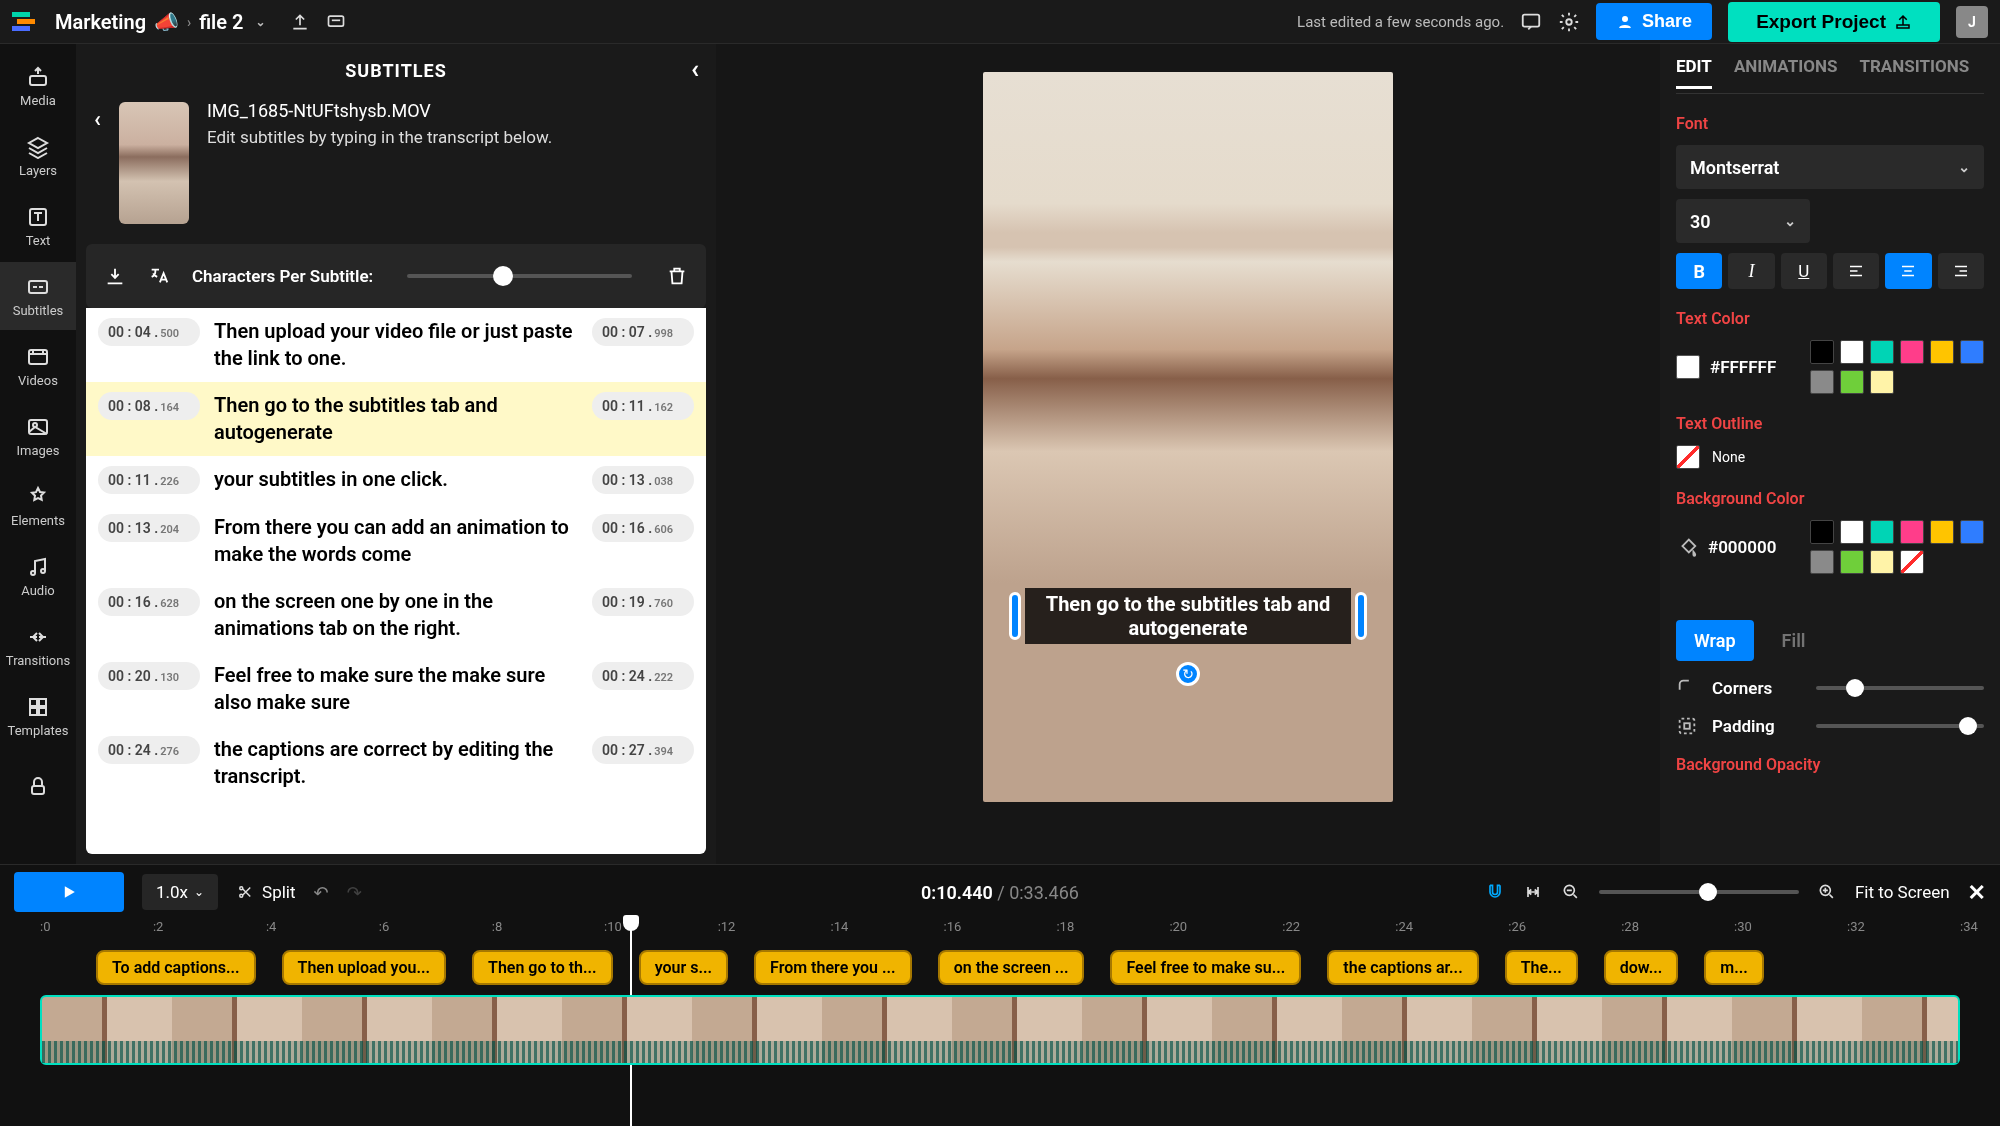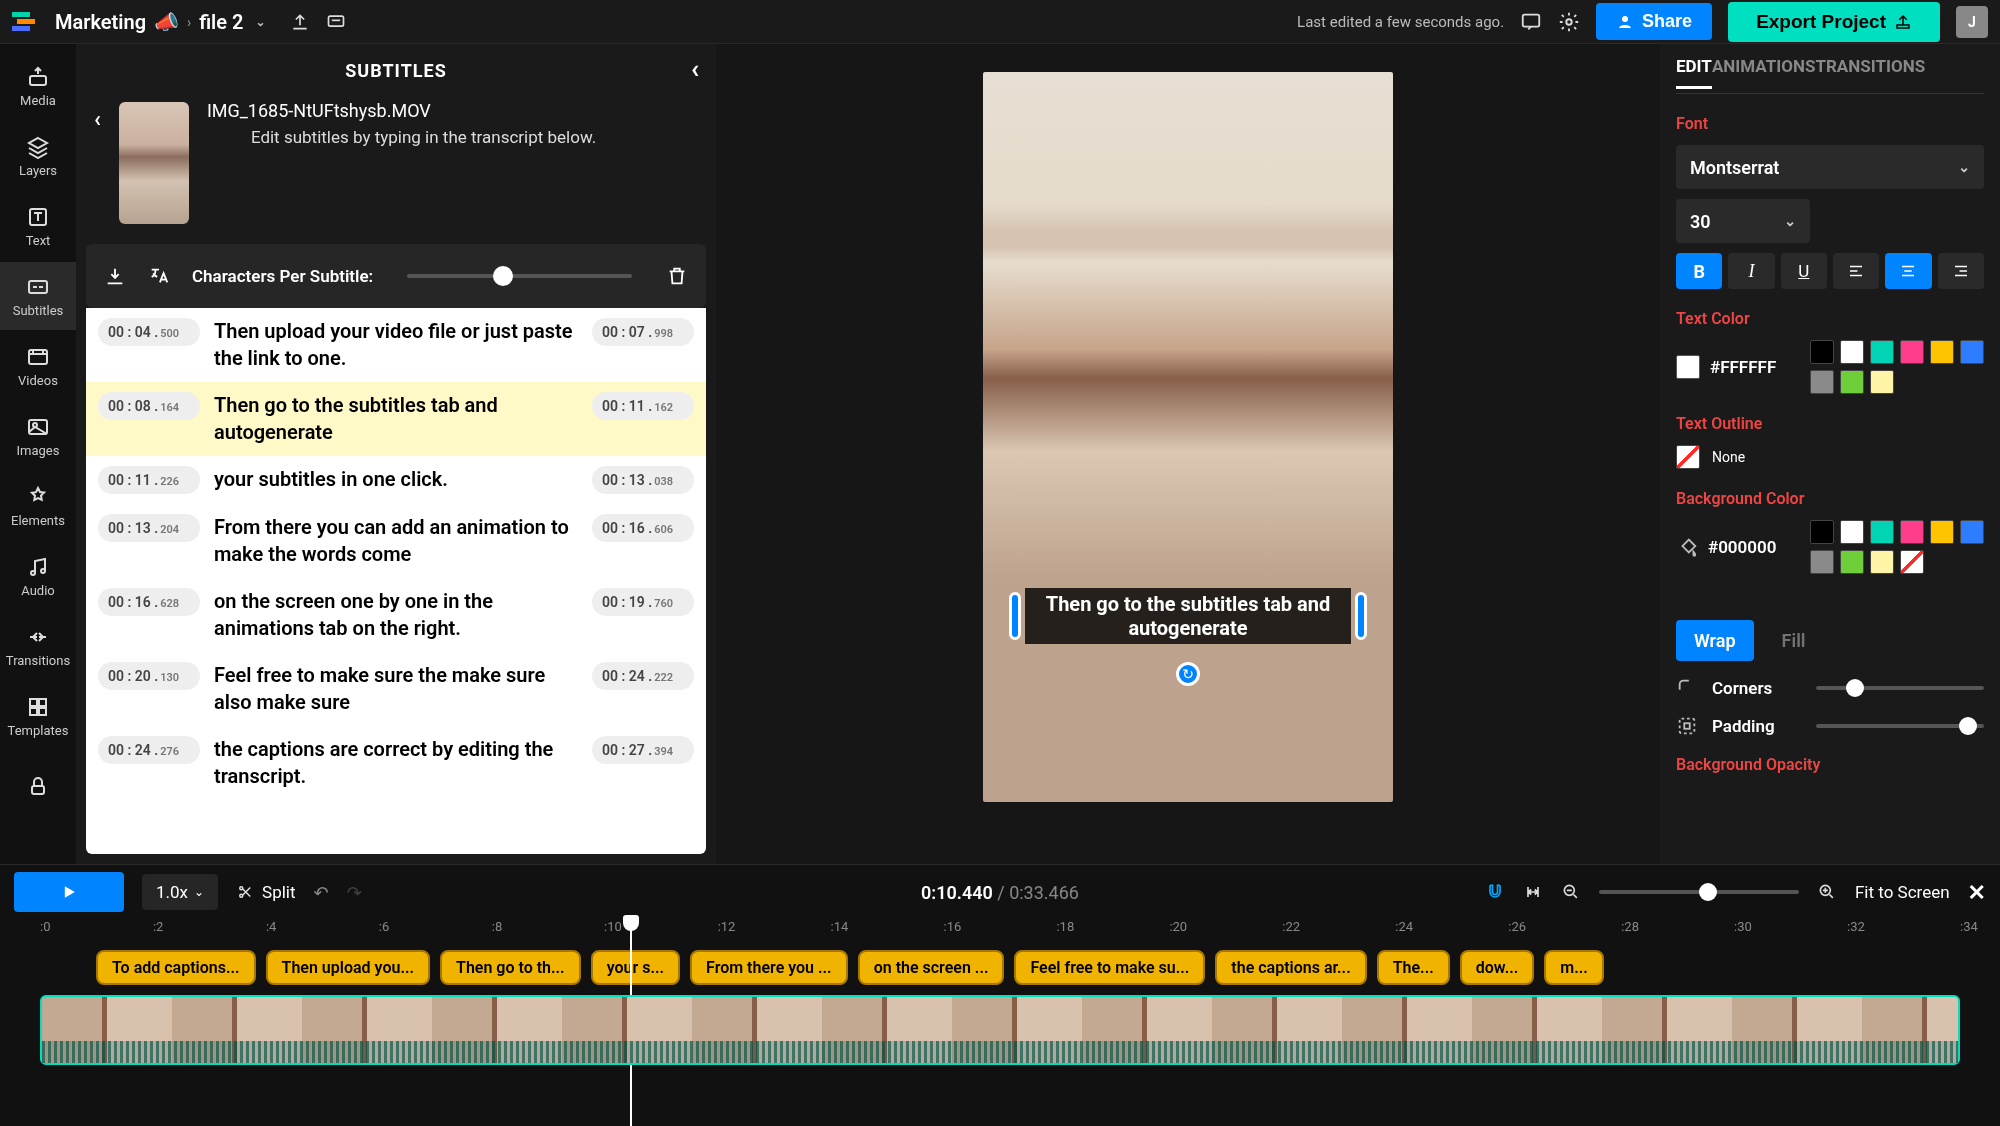--- a/index.html
+++ b/index.html
@@ -31,21 +31,21 @@
 .rail-item svg { stroke: #ddd; fill: none; stroke-width: 2; width: 24px; height: 24px; }
 
 .left-panel { width: 640px; background: #1a1a1a; display: flex; flex-direction: column; }
 .panel-header { height: 52px; display: flex; align-items: center; justify-content: center; position: relative; font-size: 18px; font-weight: 700; letter-spacing: 1px; }
 .panel-header .collapse-chev { position: absolute; right: 16px; top: 10px; font-size: 26px; font-weight: 700; color: #fff; cursor: pointer; }
 .clip-row { display: flex; gap: 18px; padding: 6px 18px 16px 18px; position: relative; }
 .clip-row .back-chev { font-size: 22px; font-weight: 700; margin-top: 4px; cursor: pointer; }
 .clip-thumb { width: 70px; height: 122px; background: linear-gradient(180deg,#d8c6b6 0%,#cbb0a0 35%,#8b6d5e 45%,#d3c2b1 65%,#b6a291 100%); border-radius: 6px; }
 .clip-info { display: flex; flex-direction: column; gap: 6px; margin-top: -2px; }
 .clip-name { font-size: 18px; font-weight: 400; }
-.clip-desc { font-size: 17px; color: #ddd; margin-left: 44px; }
+.clip-desc { font-size: 17px; color: #ddd; }
 
 .controls-row { background: #262626; margin: 4px 10px 0 10px; border-radius: 6px; height: 64px; display: flex; align-items: center; padding: 0 18px; gap: 22px; }
 .controls-row svg { stroke: #fff; fill: none; stroke-width: 2; width: 22px; height: 22px; }
 .cps-label { font-size: 17px; font-weight: 600; }
 .cps-slider-track { flex: 1; height: 4px; background: #555; border-radius: 2px; position: relative; margin: 0 12px; }
 .cps-slider-thumb { position: absolute; left: 38%; top: -8px; width: 20px; height: 20px; background: #fff; border-radius: 50%; }
 
 .subtitle-list { background: #fff; color: #000; margin: 0 10px 10px 10px; border-radius: 0 0 6px 6px; flex: 1; overflow: hidden; }
 .sub-row { display: flex; align-items: flex-start; gap: 14px; padding: 10px 12px; }
 .sub-row.active { background: #fff9c8; }
@@ -55,21 +55,21 @@
 .sub-row .end { margin-left: auto; }
 
 .preview { flex: 1; background: #161616; display: flex; align-items: flex-start; justify-content: center; padding-top: 28px; }
 .preview-canvas { width: 410px; height: 730px; background: linear-gradient(180deg,#e7dfd3 0%, #e5dbcc 18%, #d6c3b1 22%, #d6c3b1 24%, #e6ddcf 26%, #c6a48a 38%, #875f49 42%, #dbc7b3 52%, #bda28d 70%, #bda28d 100%); position: relative; border-radius: 2px; }
 .caption-wrap { position: absolute; left: 26px; right: 26px; bottom: 158px; display: flex; align-items: center; }
 .caption-handle { width: 12px; height: 48px; background: #0084ff; border-radius: 6px; border: 3px solid #fff; }
 .caption-text { flex: 1; text-align: center; padding: 4px 6px; font-size: 20px; font-weight: 700; line-height: 1.2; background: rgba(0,0,0,.8); color: #fff; margin: 0 4px; }
 .rotate-handle { position: absolute; bottom: 116px; left: 50%; transform: translateX(-50%); width: 24px; height: 24px; background: #0084ff; border: 3px solid #fff; border-radius: 50%; color: #fff; display: flex; align-items: center; justify-content: center; font-size: 14px; }
 
 .right-panel { width: 340px; background: #1a1a1a; padding: 12px 16px; overflow: hidden; }
-.tabs { display: flex; font-size: 17px; font-weight: 700; color: #888; border-bottom: 1px solid #333; height: 38px; align-items: flex-start; }
+.tabs { display: flex; gap: 22px; font-size: 17px; font-weight: 700; color: #888; border-bottom: 1px solid #333; height: 38px; align-items: flex-start; }
 .tabs .tab.active { color: #fff; border-bottom: 3px solid #fff; padding-bottom: 10px; }
 .tabs .tab { cursor: pointer; padding-bottom: 10px; }
 .section-label { font-size: 16px; font-weight: 600; color: #ef4444; margin: 20px 0 12px; }
 .select { background: #2a2a2a; border-radius: 4px; height: 44px; display: flex; align-items: center; padding: 0 14px; font-size: 18px; font-weight: 600; justify-content: space-between; cursor: pointer; }
 .select .chev { font-size: 14px; color: #ccc; }
 .size-select { width: 134px; }
 .tfmt-row { display: flex; gap: 6px; margin-top: 10px; }
 .tfmt-btn { flex: 1; height: 36px; background: #2a2a2a; border-radius: 4px; display: flex; align-items: center; justify-content: center; cursor: pointer; }
 .tfmt-btn.active { background: #0084ff; }
 .tfmt-btn svg { stroke: #fff; fill: #fff; width: 18px; height: 18px; }
@@ -105,21 +105,21 @@
 .zoom-track { width: 200px; height: 4px; background: #555; border-radius: 2px; position: relative; }
 .zoom-thumb { position: absolute; left: 50%; top: -7px; width: 18px; height: 18px; background: #fff; border-radius: 50%; }
 .fit-btn { font-size: 17px; cursor: pointer; }
 .close-x { font-size: 22px; font-weight: 700; cursor: pointer; }
 
 .ruler { height: 26px; display: flex; padding-left: 40px; position: relative; }
 .ruler .tick { font-size: 13px; color: #888; position: absolute; }
 .playhead-line { position: absolute; top: 0; bottom: -186px; width: 2px; background: #fff; }
 .playhead-head { position: absolute; top: -4px; left: -7px; width: 16px; height: 16px; background: #fff; border-radius: 3px 3px 8px 8px; }
 
-.chips-row { display: flex; gap: 10px; padding: 4px 40px 4px 96px; height: 44px; align-items: center; }
+.chips-row { display: flex; gap: 26px; padding: 4px 40px 4px 96px; height: 44px; align-items: center; }
 .chip { background: #f0b400; color: #000; font-size: 16px; font-weight: 600; padding: 6px 14px; border-radius: 8px; border: 2px solid #a67800; white-space: nowrap; cursor: pointer; }
 .clip-track { margin: 6px 40px 0 40px; height: 70px; background: repeating-linear-gradient(90deg,#c3a992 0, #c3a992 60px, #875f49 60px, #875f49 65px, #d8c2ae 65px, #d8c2ae 130px); border: 2px solid #00e0c0; border-radius: 6px; position: relative; }
 .clip-track::after { content: ""; position: absolute; left: 0; right: 0; bottom: 0; height: 22px; background: repeating-linear-gradient(90deg, rgba(0,80,70,.7) 0 3px, rgba(0,80,70,.2) 3px 6px); }
 </style>
 </head>
 <body>
 
 <div class="topbar">
   <div class="logo">
     <div class="logo-bar t"></div>

